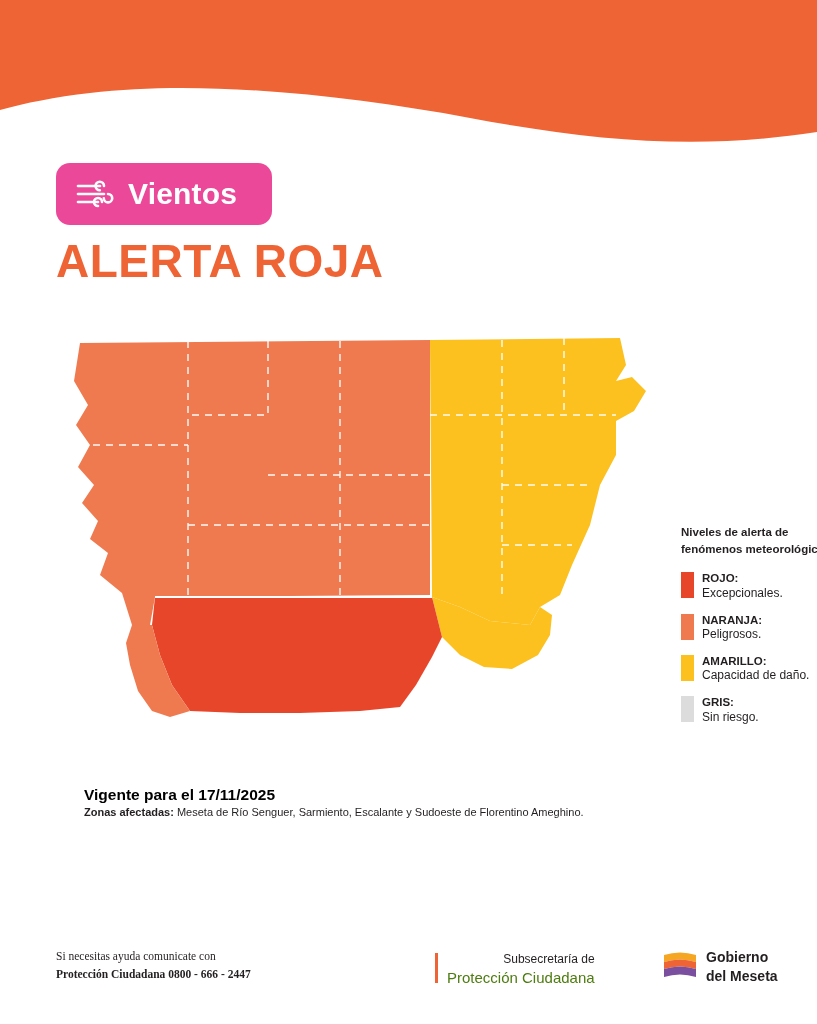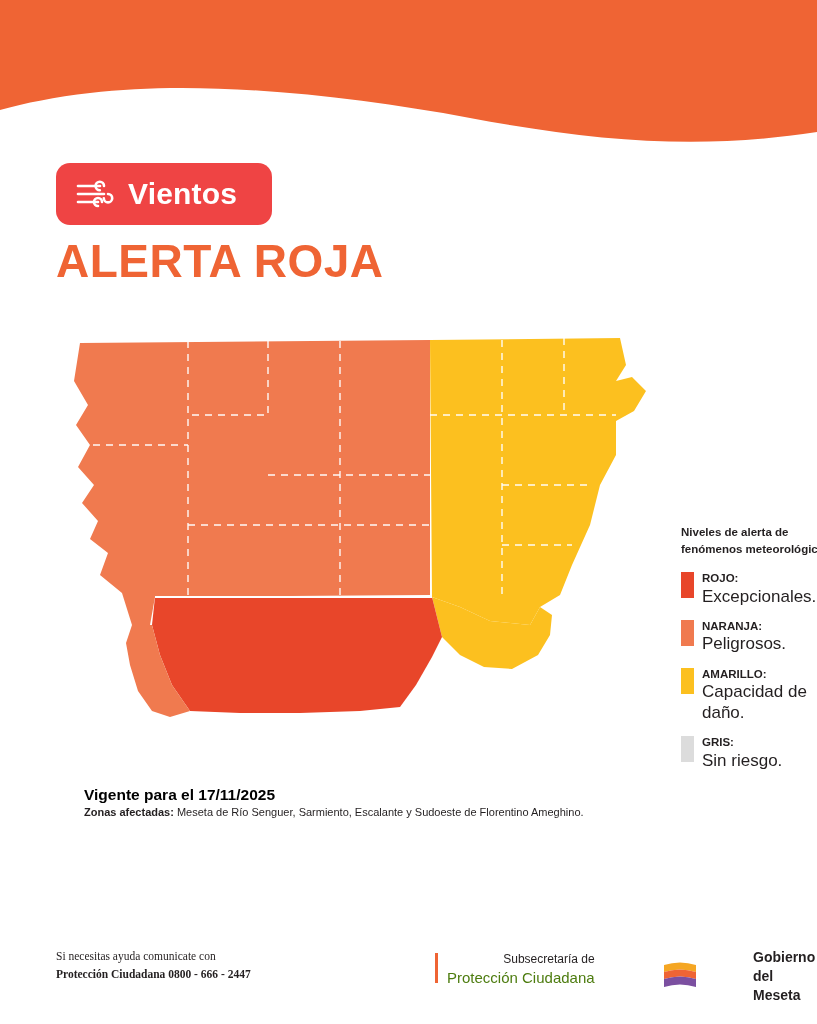--- a/index.html
+++ b/index.html
@@ -26,21 +26,21 @@
   }
   .top-wave svg { display: block; }
 
   
   .pill {
     position: absolute;
     top: 163px;
     left: 56px;
     height: 62px;
     min-width: 216px;
-    background: #ef4444;
+    background: #ec4899;
     border-radius: 14px;
     display: flex;
     align-items: center;
     padding: 0 24px 0 18px;
   }
   .pill .wind-icon {
     width: 42px;
     height: 34px;
     margin-right: 12px;
     flex: 0 0 auto;
@@ -103,21 +103,21 @@
     margin-top: 1px;
   }
   .legend-text { line-height: 1.25; }
   .legend-name {
     font-size: 11.5px;
     font-weight: bold;
     color: #231f20;
     display: block;
   }
   .legend-desc {
-    font-size: 17px;
+    font-size: 12px;
     color: #231f20;
     display: block;
   }
 
   
   .info {
     position: absolute;
     top: 786px;
     left: 84px;
     width: 650px;
@@ -169,21 +169,20 @@
   }
   .footer-sub .txt { line-height: 1.25; }
   .footer-sub .l1 { font-size: 12px; color: #231f20; }
   .footer-sub .l2 { font-size: 15px; font-weight: normal; color: #4d7c0f; }
   .footer-gob {
     position: absolute;
     left: 662px;
     top: 17px;
     display: flex;
     align-items: center;
-    gap: 47px;
   }
   .footer-gob .logo { width: 36px; height: 30px; margin-right: 8px; flex: 0 0 auto; }
   .footer-gob .txt { line-height: 1.2; }
   .footer-gob .l1 { font-size: 14px; font-weight: bold; color: #231f20; }
   .footer-gob .l2 { font-size: 14px; font-weight: bold; color: #231f20; }
 </style>
 </head>
 <body>
 
 <div class="page">

